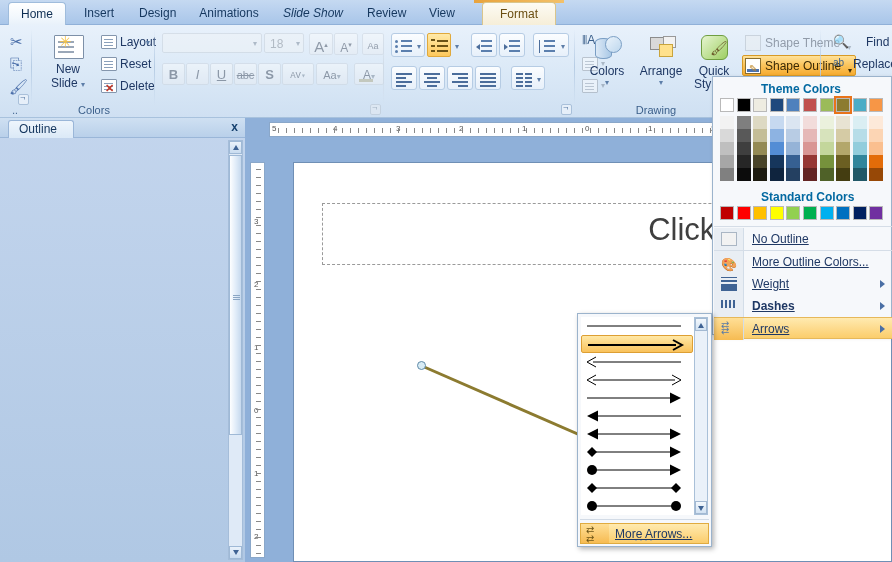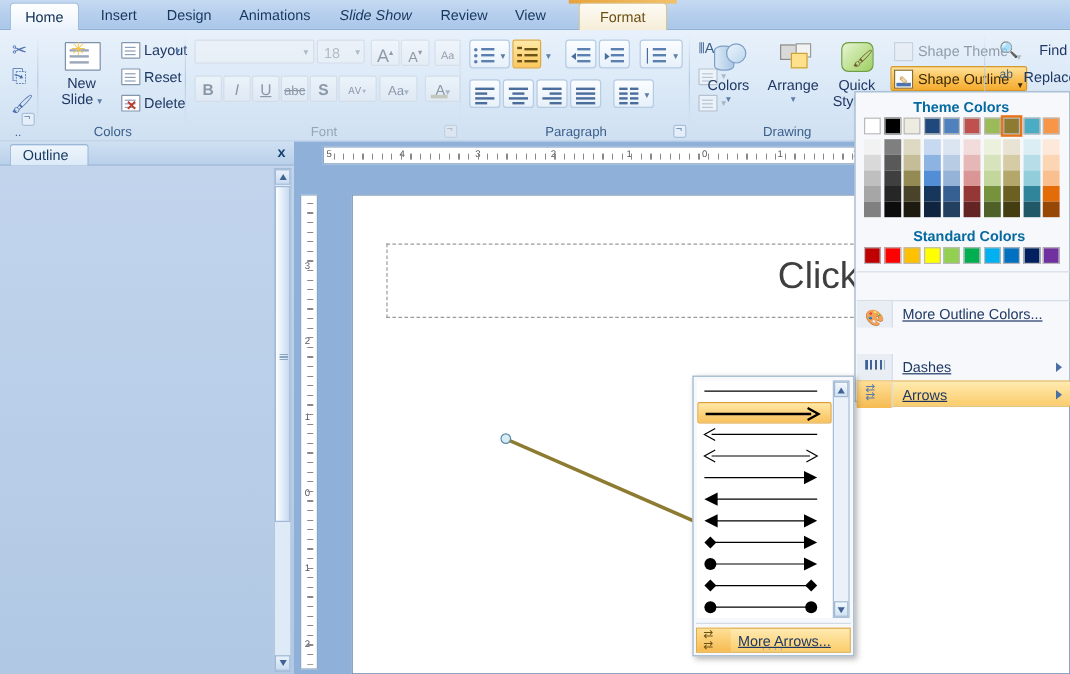--- a/index.html
+++ b/index.html
@@ -337,21 +337,20 @@
         <span style="font-size:9px;">AV</span><span class="caret">▾</span>
       </div>
       <div class="fbtn" style="left:160px;top:37px;width:32px;">
         <span style="font-size:11px;">Aa</span><span class="caret">▾</span>
       </div>
       <div class="fbtn" style="left:198px;top:37px;width:30px;">
         <span style="font-size:12px;">A</span><span class="caret">▾</span>
         <span style="position:absolute;left:4px;bottom:2px;width:14px;height:3px;background:#b5a642;"></span>
       </div>
       <div class="dlg"></div>
-      <div class="glabel">Font</div>
       <div class="gsep"></div>
     </div>
 
     <div class="grp" style="left:385px;width:190px;">
       <div class="btn box sm" style="left:6px;top:7px;width:34px;height:24px;">
         <span class="listico" style="left:3px;top:5px;">
           <i style="top:1px"></i>
             <b style="top:1px"></b>
             <i style="top:6px"></i>
             <b style="top:6px"></b>
@@ -453,21 +452,20 @@
             <s style="top:8px;width:7px"></s>
             <s style="top:12px;width:7px"></s>
           <s style="top:0;left:9px;width:7px"></s>
             <s style="top:4px;left:9px;width:7px"></s>
             <s style="top:8px;left:9px;width:7px"></s>
             <s style="top:12px;left:9px;width:7px"></s>
         </span>
         <span class="caret" style="position:absolute;right:3px;top:8px;">▾</span>
       </div>
       <div class="dlg"></div>
-      <div class="glabel">Paragraph</div>
       <div class="gsep"></div>
     </div>
 
     <div class="grp" style="left:576px;width:245px;">
       <div class="btn lg" style="left:4px;top:4px;height:66px;width:54px;">
         <div class="shapes-ico">
           <span class="cyl"></span>
             <span class="circ"></span>
         </div>
         <div style="position:absolute;left:0;right:0;top:33px;font-size:12px;">Colors</div>
@@ -663,30 +661,42 @@
         <span class="sw" style="left: 66.4px; top: 0px; background: rgb(146, 208, 80);"></span>
         <span class="sw" style="left: 83px; top: 0px; background: rgb(0, 176, 80);"></span>
         <span class="sw" style="left: 99.6px; top: 0px; background: rgb(0, 176, 240);"></span>
         <span class="sw" style="left: 116.2px; top: 0px; background: rgb(0, 112, 192);"></span>
         <span class="sw" style="left: 132.8px; top: 0px; background: rgb(0, 32, 96);"></span>
         <span class="sw" style="left: 149.4px; top: 0px; background: rgb(112, 48, 160);"></span>
       </div>
 
     <div class="msep" style="top:149px;"></div>
 
+    <div class="somi" style="top:151px;">
+      <span class="gutter"></span>
+      <span class="mico" style="background:#f2f2f2;border:1px solid #aab6c4;"></span>
+      <span class="u">No Outline</span>
+    </div>
     <div class="msep" style="top:173px;"></div>
 
     <div class="somi" style="top:174px;">
       <span class="gutter"></span>
       <span class="mico" style="top:3px;font-size:13px;border:none;background:none;">🎨</span>
       <span class="u">More Outline Colors...</span>
     </div>
 
-
-    <div class="somi" style="top:218px;">
+    <div class="somi" style="top:196px;">
+      <span class="gutter"></span>
+      <span class="mico" style="top:4px;border:none;background:
+        linear-gradient(to bottom,#3f6394 0 1px,transparent 1px 3px,#3f6394 3px 5px,transparent 5px 7px,#3f6394 7px 10px);"></span>
+      <span class="u">Weight</span>
+      <span class="sub"></span>
+    </div>
+
+    <div class="somi" style="top:218px;font-weight:bold;">
       <span class="gutter"></span>
       <span class="mico" style="top:5px;height:8px;border:none;background:
         repeating-linear-gradient(to right,#3f6394 0 2px,transparent 2px 4px);"></span>
       <span class="u">Dashes</span>
       <span class="sub"></span>
     </div>
 
     <div class="somi on" style="top:240px;">
       <span class="gutter"></span>
       <span class="mico" style="top:4px;color:#5a7ba6;font-size:10px;line-height:6px;border:none;background:none;">⇄<br>⇄</span>

